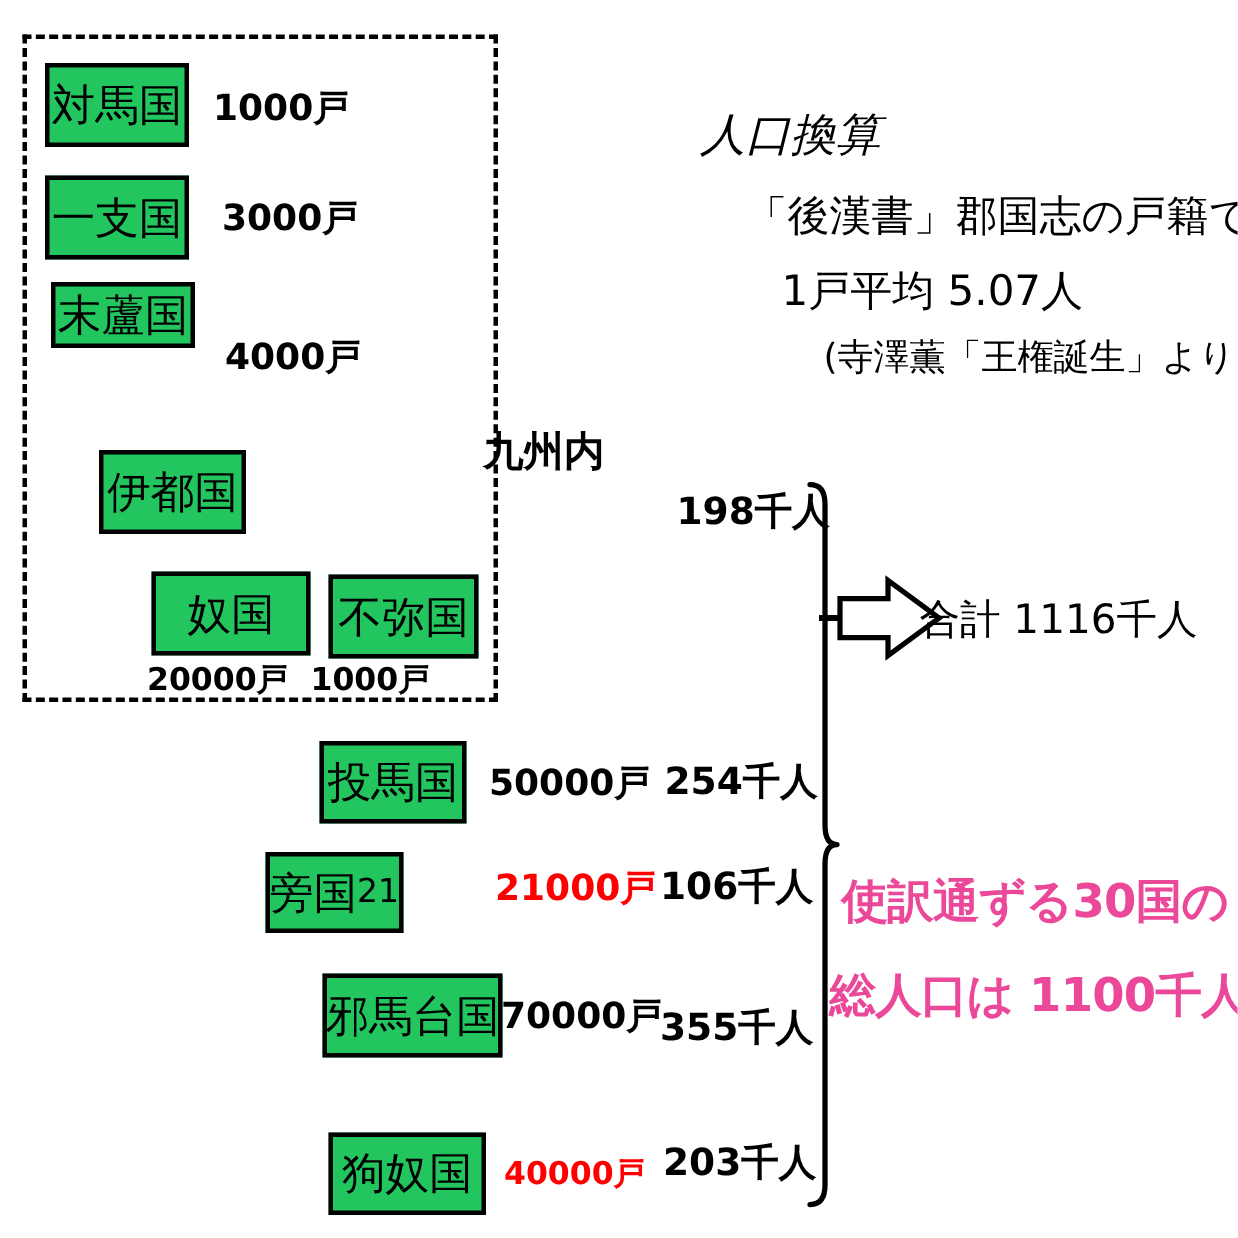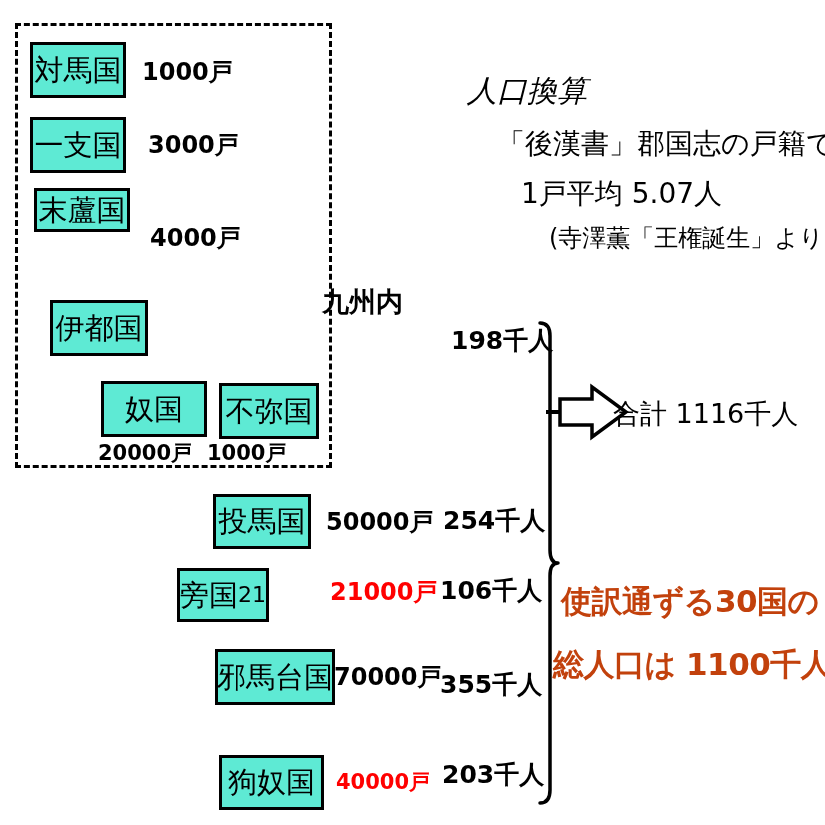--- a/index.html
+++ b/index.html
@@ -29,21 +29,21 @@
     position: absolute;
     border: 3px dashed #000000;
     box-sizing: border-box;
   }
 
   
   .country-box {
     position: absolute;
     border: 3px solid #000000;
     box-sizing: border-box;
-    background: #5eead4;
+    background: #22c55e;
     display: flex;
     align-items: center;
     justify-content: center;
     white-space: nowrap;
   }
   .country-box .cname {
     font-size: 29px;
     line-height: 1;
     letter-spacing: 0px;
     font-weight: 400;
@@ -88,21 +88,21 @@
   .total-label {
     position: absolute;
     font-size: 27px;
     white-space: nowrap;
     line-height: 1;
   }
 
   
   .blue-text {
     position: absolute;
-    color: #c2410c;
+    color: #ec4899;
     font-weight: bold;
     font-size: 31px;
     line-height: 1.25;
     white-space: nowrap;
     letter-spacing: -0.5px;
   }
 
   
   .inline-arrow {
     display: inline-block;
@@ -126,21 +126,21 @@
   <div class="country-box" style="left:30px; top:117px; width:96px; height:56px;">
     <span class="cname">一支国</span>
   </div>
   <div class="lbl t-ko" style="left:148px; top:133px;">3000戸</div>
 
   <div class="country-box" style="left:34px; top:188px; width:96px; height:44px;">
     <span class="cname">末蘆国</span>
   </div>
   <div class="lbl t-ko" style="left:150px; top:226px;">4000戸</div>
 
-  <div class="country-box" style="left:50px; top:300px; width:98px; height:56px;">
+  <div class="country-box" style="left:66px; top:300px; width:98px; height:56px;">
     <span class="cname">伊都国</span>
   </div>
 
   <div class="country-box" style="left:101px; top:381px; width:106px; height:56px;">
     <span class="cname">奴国</span>
   </div>
   <div class="lbl t-ko-sm" style="left:98px; top:443px;">20000戸</div>
 
   <div class="country-box" style="left:219px; top:383px; width:100px; height:56px;">
     <span class="cname">不弥国</span>

